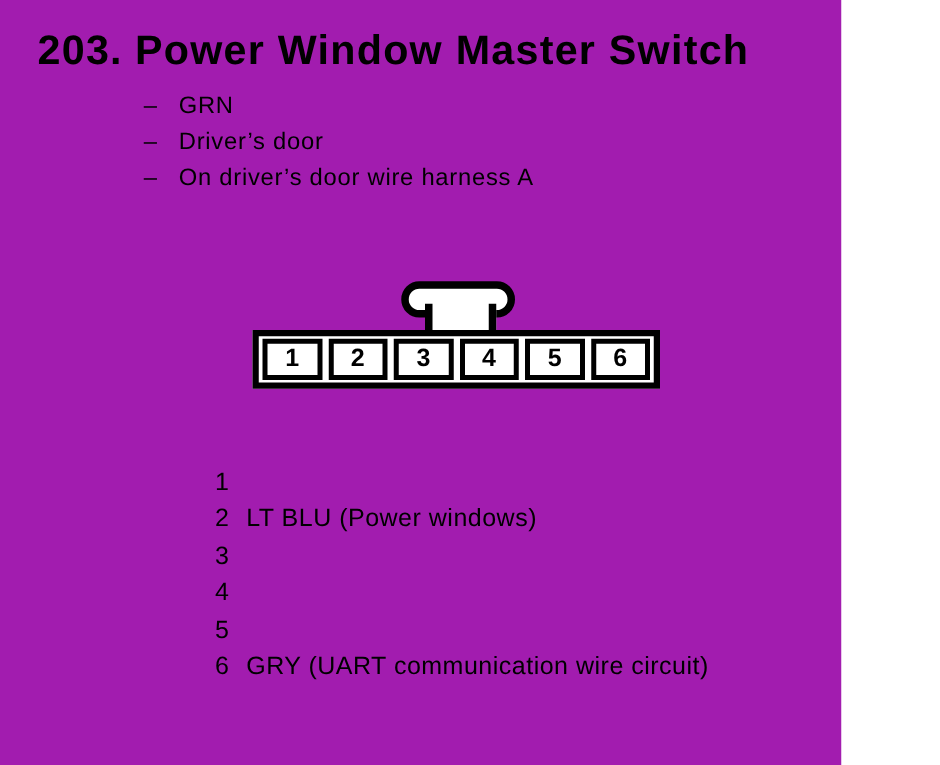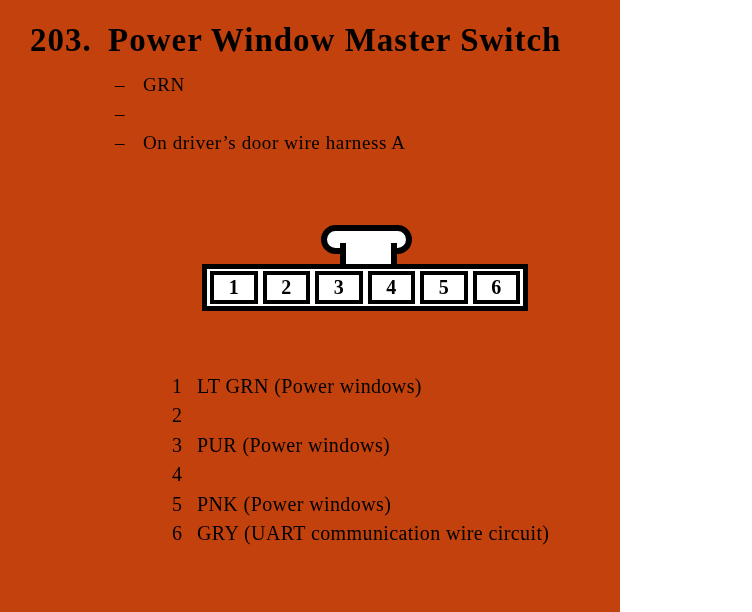--- a/index.html
+++ b/index.html
@@ -2,25 +2,25 @@
 <html><head>
 <meta charset="utf-8">
 <style>
   html, body {
     margin: 0;
     padding: 0;
     background: #ffffff;
   }
   .page {
     position: relative;
-    width: 620px;
+    width: 673px;
     height: 612px;
-    background: #c2410c;
+    background: #a21caf;
     color: #000000;
-    font-family: Liberation Serif, serif;
+    font-family: Liberation Sans, sans-serif;
     overflow: hidden;
   }
 
   
   .fig-title {
     position: absolute;
     left: 30px;
     top: 22px;
     font-size: 33px;
     font-weight: bold;
@@ -121,20 +121,21 @@
     <span class="num">203.</span><span>Power Window Master Switch</span>
   </div>
 
   <div class="detail-list">
     <div class="detail-item">
       <span class="dash">–</span>
       <span>GRN</span>
     </div>
     <div class="detail-item">
       <span class="dash">–</span>
+      <span>Driver’s door</span>
     </div>
     <div class="detail-item">
       <span class="dash">–</span>
       <span>On driver’s door wire harness A</span>
     </div>
   </div>
 
   <div class="connector">
     <div class="latch-cap"></div>
     <div class="latch-neck"></div>
@@ -144,35 +145,33 @@
       <div class="pin-cell">3</div>
       <div class="pin-cell">4</div>
       <div class="pin-cell">5</div>
       <div class="pin-cell">6</div>
     </div>
   </div>
 
   <div class="pin-legend">
     <div class="pin-legend-row">
       <span class="pin-num">1</span>
-      <span class="pin-desc">LT GRN (Power windows)</span>
     </div>
     <div class="pin-legend-row">
       <span class="pin-num">2</span>
+      <span class="pin-desc">LT BLU (Power windows)</span>
     </div>
     <div class="pin-legend-row">
       <span class="pin-num">3</span>
-      <span class="pin-desc">PUR (Power windows)</span>
     </div>
     <div class="pin-legend-row">
       <span class="pin-num">4</span>
     </div>
     <div class="pin-legend-row">
       <span class="pin-num">5</span>
-      <span class="pin-desc">PNK (Power windows)</span>
     </div>
     <div class="pin-legend-row">
       <span class="pin-num">6</span>
       <span class="pin-desc">GRY (UART communication wire circuit)</span>
     </div>
   </div>
 
 </div>
 
 </body></html>

